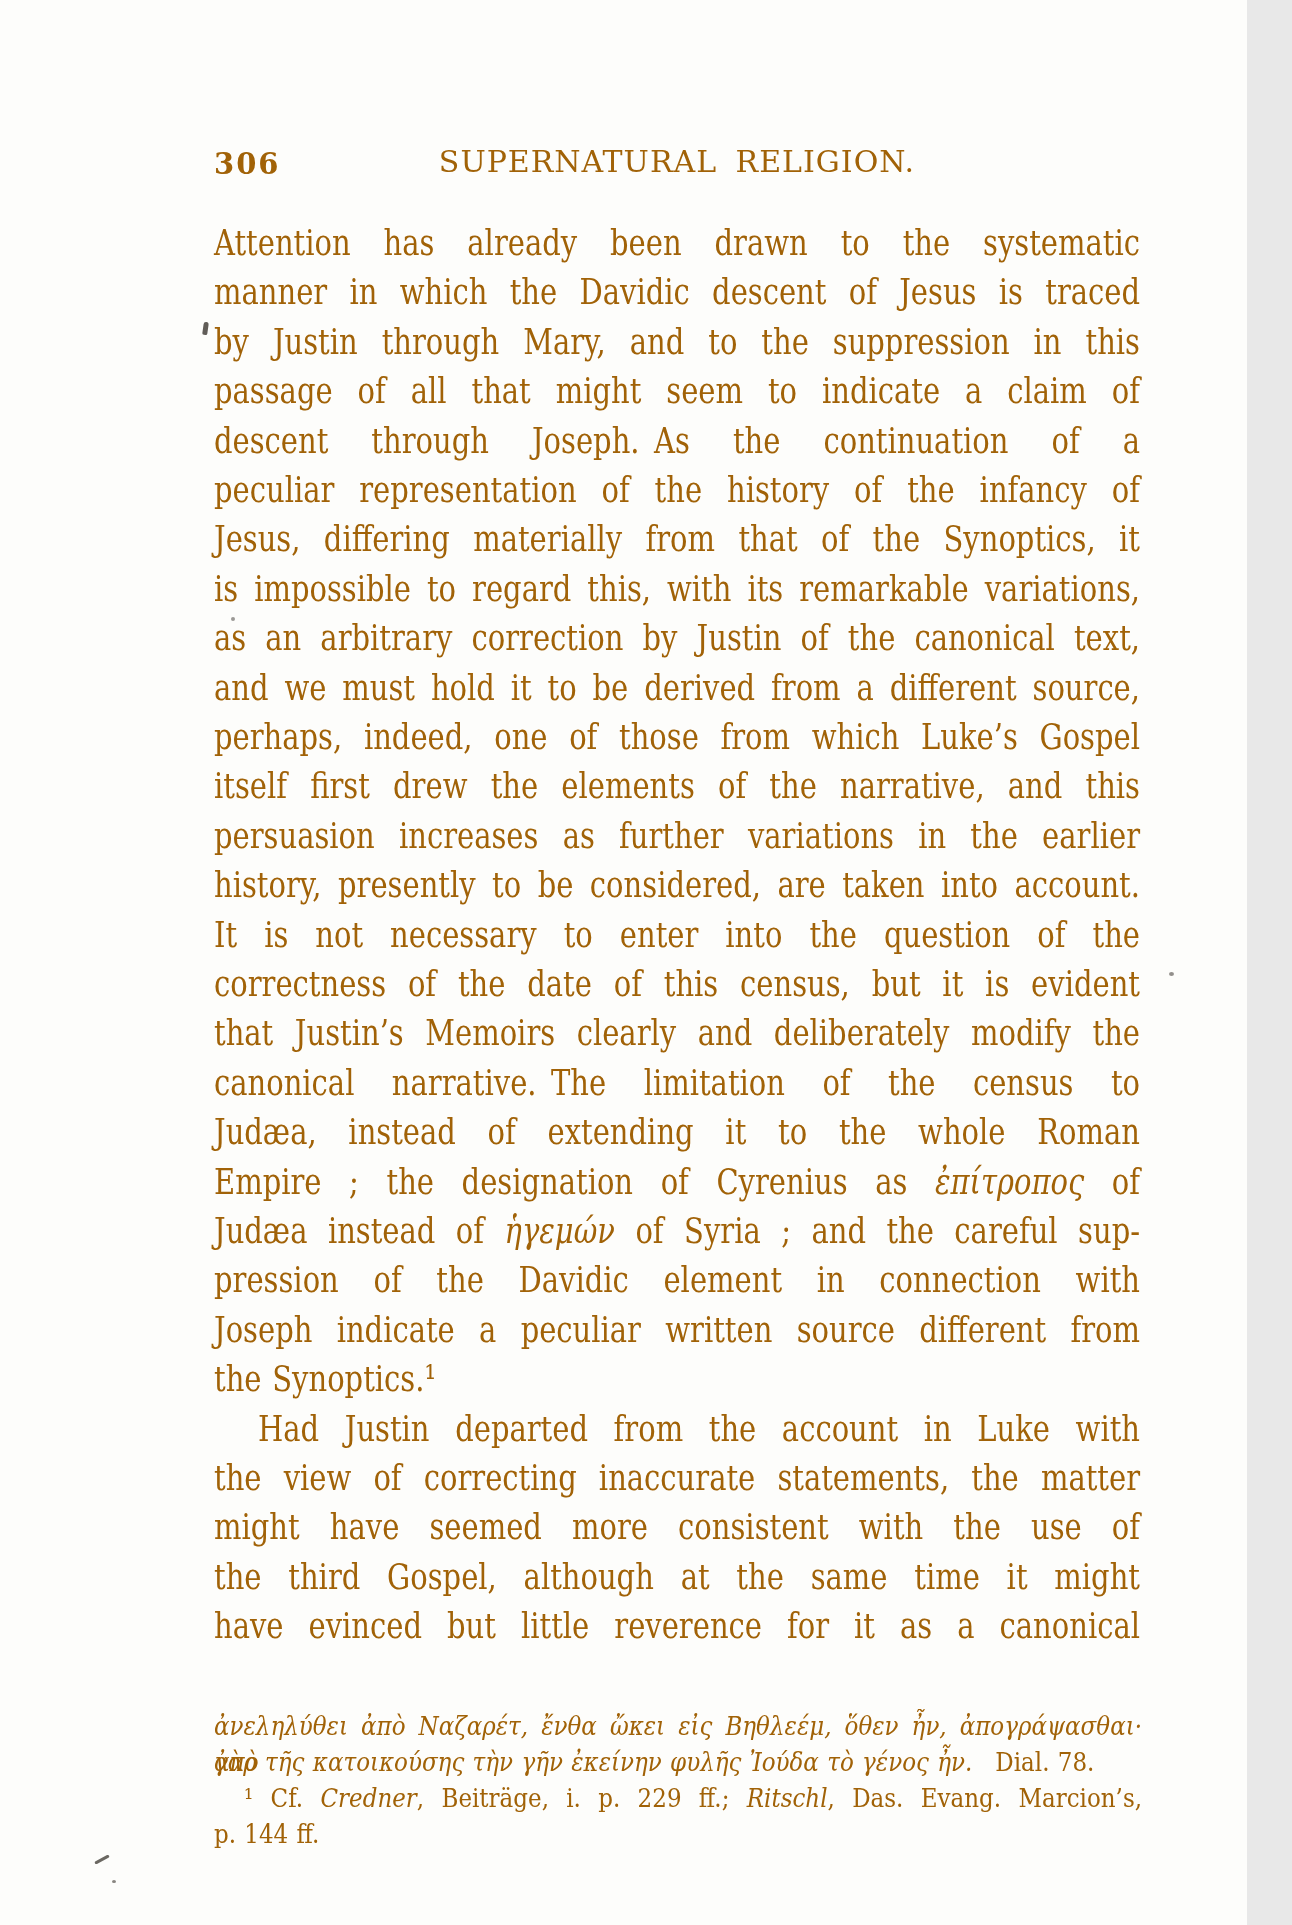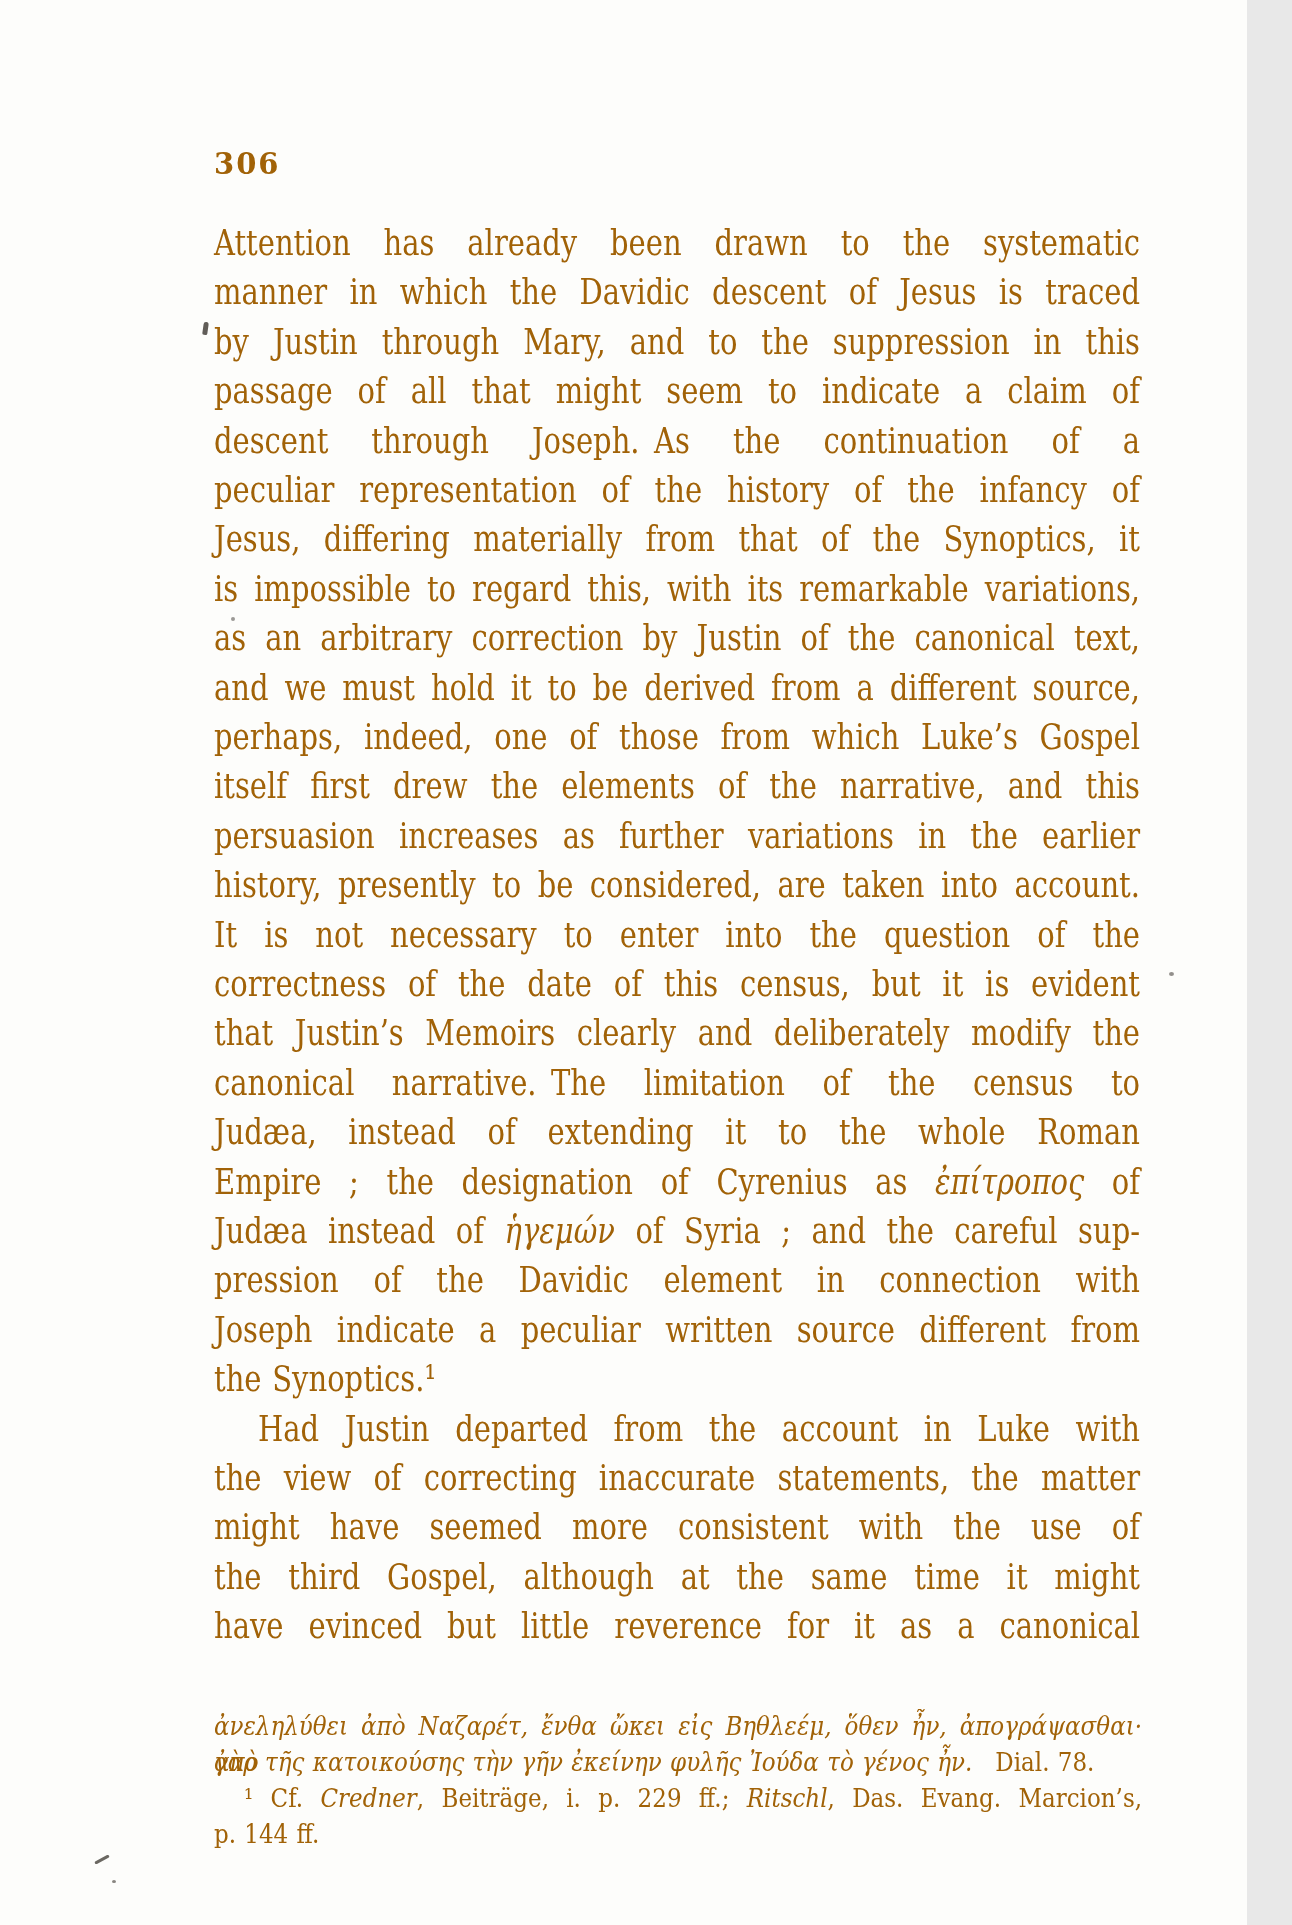--- a/index.html
+++ b/index.html
@@ -57,20 +57,21 @@
   .speck-corner-dot{left:112px;top:1880px;width:4px;height:3px;border-radius:50%;opacity:.6;}
   .speck-is-dot{left:231px;top:617px;width:4px;height:4px;border-radius:50%;opacity:.5;}
 </style>
 </head>
 <body>
 
 <div class="page">
 
   <div class="running-head">
     <div class="page-number">306</div>
+    <div class="head-title">SUPERNATURAL RELIGION.</div>
   </div>
 
   <div class="body-block">
       <div class="line">Attention has already been drawn to the systematic</div>
       <div class="line">manner in which the Davidic descent of Jesus is traced</div>
       <div class="line">by Justin through Mary, and to the suppression in this</div>
       <div class="line">passage of all that might seem to indicate a claim of</div>
       <div class="line">descent through Joseph. As the continuation of a</div>
       <div class="line">peculiar representation of the history of the infancy of</div>
       <div class="line">Jesus, differing materially from that of the Synoptics, it</div>

